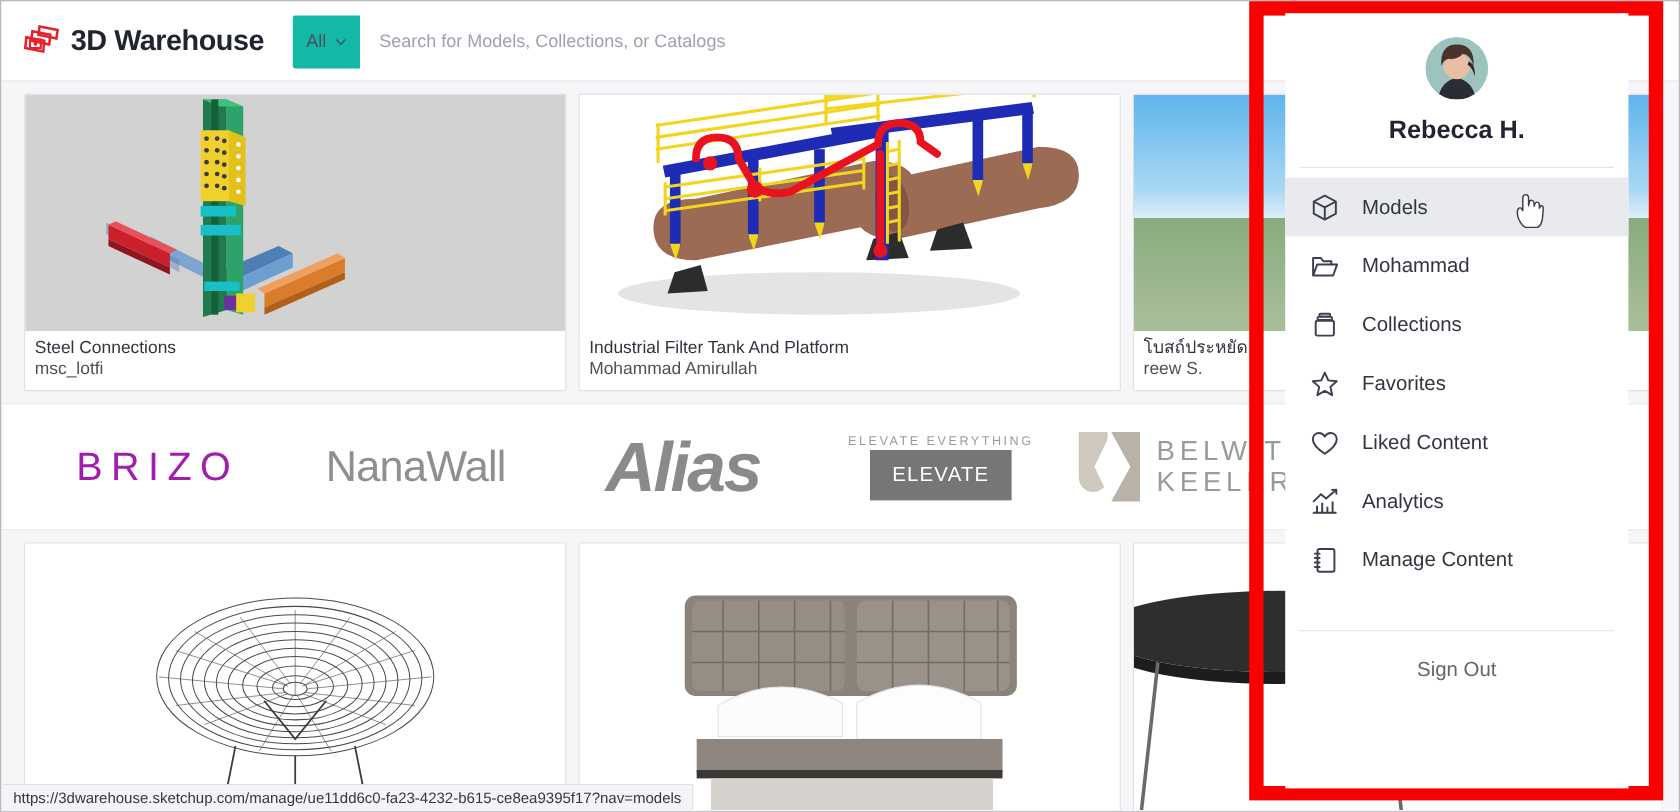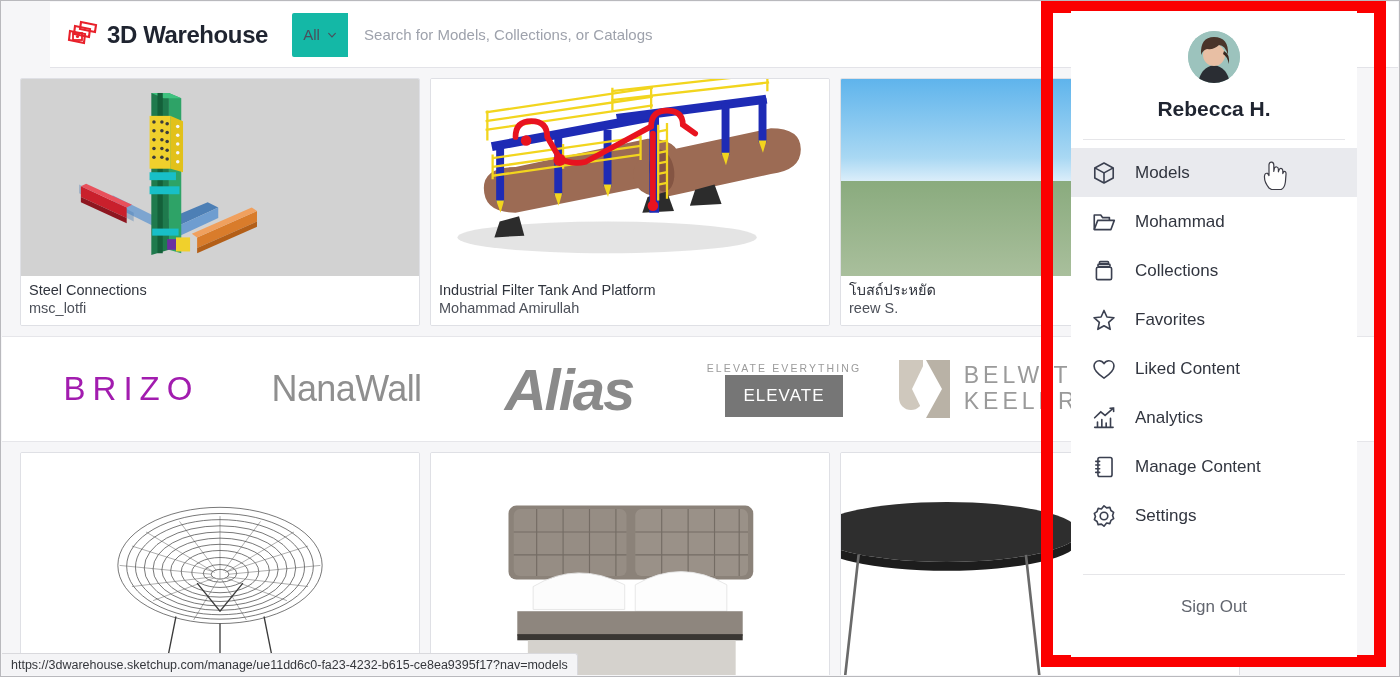--- a/index.html
+++ b/index.html
@@ -18,21 +18,20 @@
     border:1px solid #b9b9bd;
   }
 
   
   #topnav {
     position:absolute; left:1px; top:1px; right:1px; height:66px;
     background:#ffffff;
     display:flex; align-items:center;
     border-bottom:1px solid #e3e3e8;
     z-index:5;
-    margin-left:48px;
   }
   #brand { display:flex; align-items:center; margin-left:16px; }
   #logo-mark { width:34px; height:32px; margin-right:7px; flex:none; }
   #brand-text {
     font-size:24px; font-weight:bold; letter-spacing:-0.4px;
     color:#1f2430; white-space:nowrap;
   }
   #searchwrap {
     display:flex; align-items:center; margin-left:24px; height:44px;
     flex:1; max-width:1120px;
@@ -48,21 +47,21 @@
     font-size:15px; color:#6d717c; padding-left:16px;
     font-family:"Liberation Sans", sans-serif;
   }
   #search-input::placeholder { color:#9ea2ac; }
 
   
   #page { position:absolute; left:1px; top:67px; right:1px; bottom:1px; background:#f6f6f8; overflow:hidden; }
 
   .card-row { display:flex; gap:10px; padding:10px 0 10px 18px; }
   .model-card {
-    width:400px; height:248px; background:#fff;
+    width:452px; height:248px; background:#fff;
     border:1px solid #dfe0e5; border-radius:2px;
     display:flex; flex-direction:column; overflow:hidden; flex:none;
   }
   .model-thumb { flex:1; position:relative; overflow:hidden; }
   .model-meta { padding:5px 8px 7px 8px; background:#fff; }
   .model-title { font-size:14.5px; color:#30343d; line-height:1.25; white-space:nowrap; overflow:hidden; }
   .model-author { font-size:14.5px; color:#4c5059; line-height:1.3; }
 
   
   #brandstrip {
@@ -507,30 +506,20 @@
       <div class="menu-item">
         <svg class="menu-icon" viewBox="0 0 24 24">
           <g stroke="currentColor" stroke-width="1.5" fill="none" stroke-linejoin="round" stroke-linecap="round">
             <rect x="6.4" y="3.2" width="13" height="17.6" rx="1.6"></rect>
             <path d="M4.4 6.8 L8 6.8 M4.4 10.2 L8 10.2 M4.4 13.6 L8 13.6 M4.4 17 L8 17"></path>
           </g>
         </svg>
         <span class="menu-label">Manage Content</span>
       </div>
 
-      <div class="menu-item">
-        <svg class="menu-icon" viewBox="0 0 24 24">
-          <g fill="none" stroke="currentColor" stroke-width="1.5" stroke-linejoin="round">
-            <path d="M12 2.6 l2.4 1.9 l3-0.5 l1 2.9 l2.5 1.7 l-1 2.9 l1 2.9 l-2.5 1.7 l-1 2.9 l-3-0.5 L12 21.4
-                     l-2.4-1.9 l-3 0.5 l-1-2.9 l-2.5-1.7 l1-2.9 l-1-2.9 l2.5-1.7 l1-2.9 l3 0.5 Z"></path>
-            <circle cx="12" cy="12" r="3.5"></circle>
-          </g>
-        </svg>
-        <span class="menu-label">Settings</span>
-      </div>
     </div>
 
     <div id="signout-wrap">
       <div class="menu-sep"></div>
       <div id="signout">Sign Out</div>
     </div>
   </div>
 
   <div id="redbox"></div>
 

